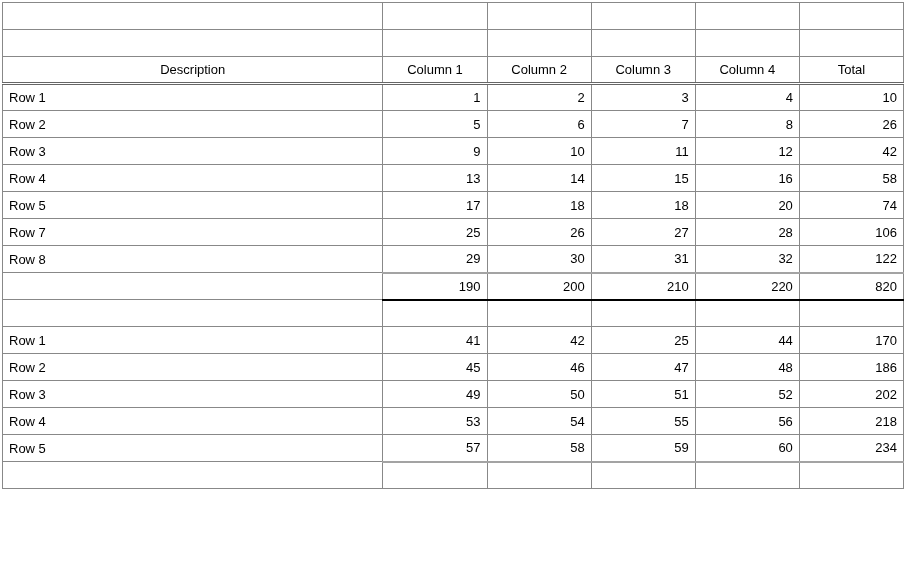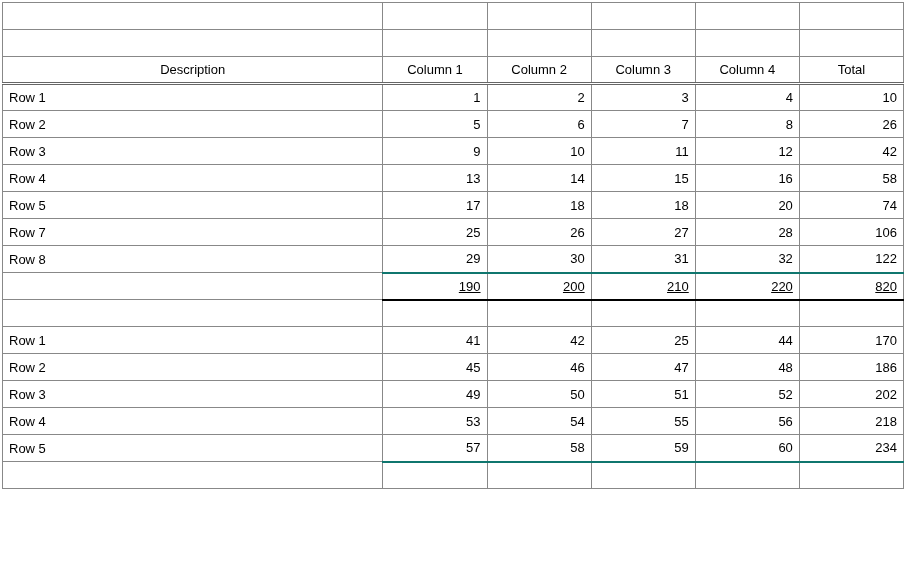--- a/index.html
+++ b/index.html
@@ -29,21 +29,21 @@
   }
   th {
     font-weight: normal;
     text-align: left;
   }
   th.num, td.num { text-align: right; }
   th.center { text-align: center; }
   
   tr.header-row td, tr.header-row th { border-bottom: 3px double #666; text-align: center; }
   
-  tr.thick-top td.num { border-top: 2px solid #0f766e; text-decoration: underline; }
+  tr.thick-top td.num { border-top: 2px solid #a3a3a3; }
   tr.thick-bottom td.num { border-bottom: 2px solid #000; }
 </style>
 </head>
 <body>
 
 <table>
   <colgroup>
     <col class="desc">
       <col class="num">
       <col class="num">

